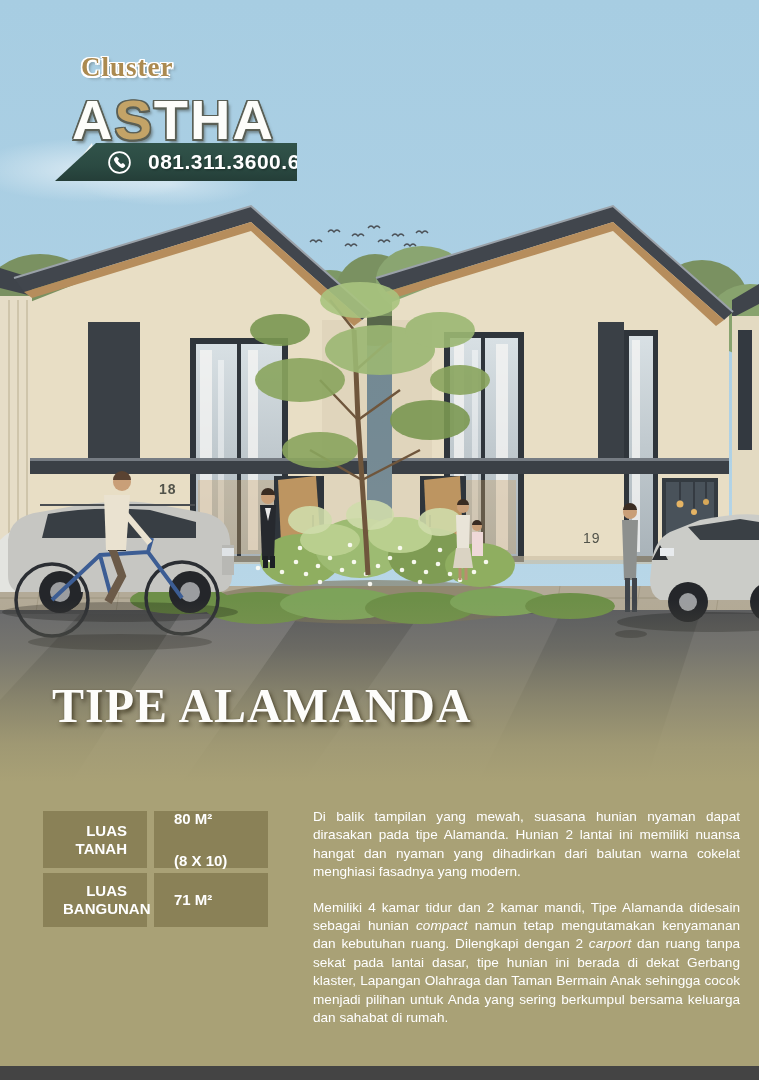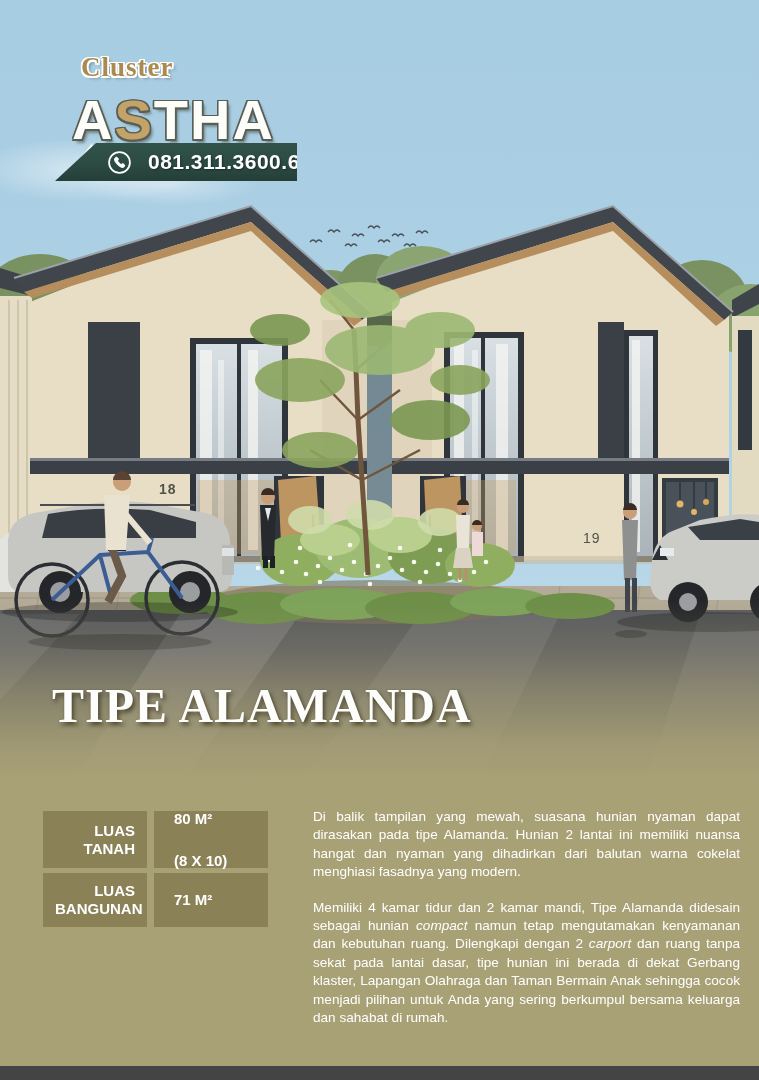--- a/index.html
+++ b/index.html
@@ -63,21 +63,21 @@
     font-family:"Liberation Serif", serif; font-weight:bold; font-size:48px;
     letter-spacing:1px; color:#fdfdfb;
     text-shadow:2px 3px 4px rgba(60,52,30,.8), 0 0 1px rgba(60,52,30,.5);
   }
 
   
   .specs { position:absolute; left:43px; top:811px; z-index:3;
     display:grid; grid-template-columns:104px 114px; grid-template-rows:57px 54px; gap:5px 7px; }
   .spec-cell { background:#8a8157; color:#fff; font-weight:bold; font-size:15px;
     line-height:1.2; display:flex; flex-direction:column; justify-content:center; }
-  .spec-label { text-align:right; padding:4px 12px; }
+  .spec-label { text-align:right; padding:4px 20px; }
   .spec-value { text-align:left; padding:4px 20px;gap:24px; }
 
   
   .description { position:absolute; left:313px; top:808px; width:427px; z-index:3;
     color:#fff; font-size:13.6px; font-weight:normal; line-height:18.4px; text-align:justify; }
   .description p { margin:0 0 17px 0; }
   .description p:last-child { margin-bottom:0; }
   .description .it { font-style:italic; }
 </style>
 </head>

